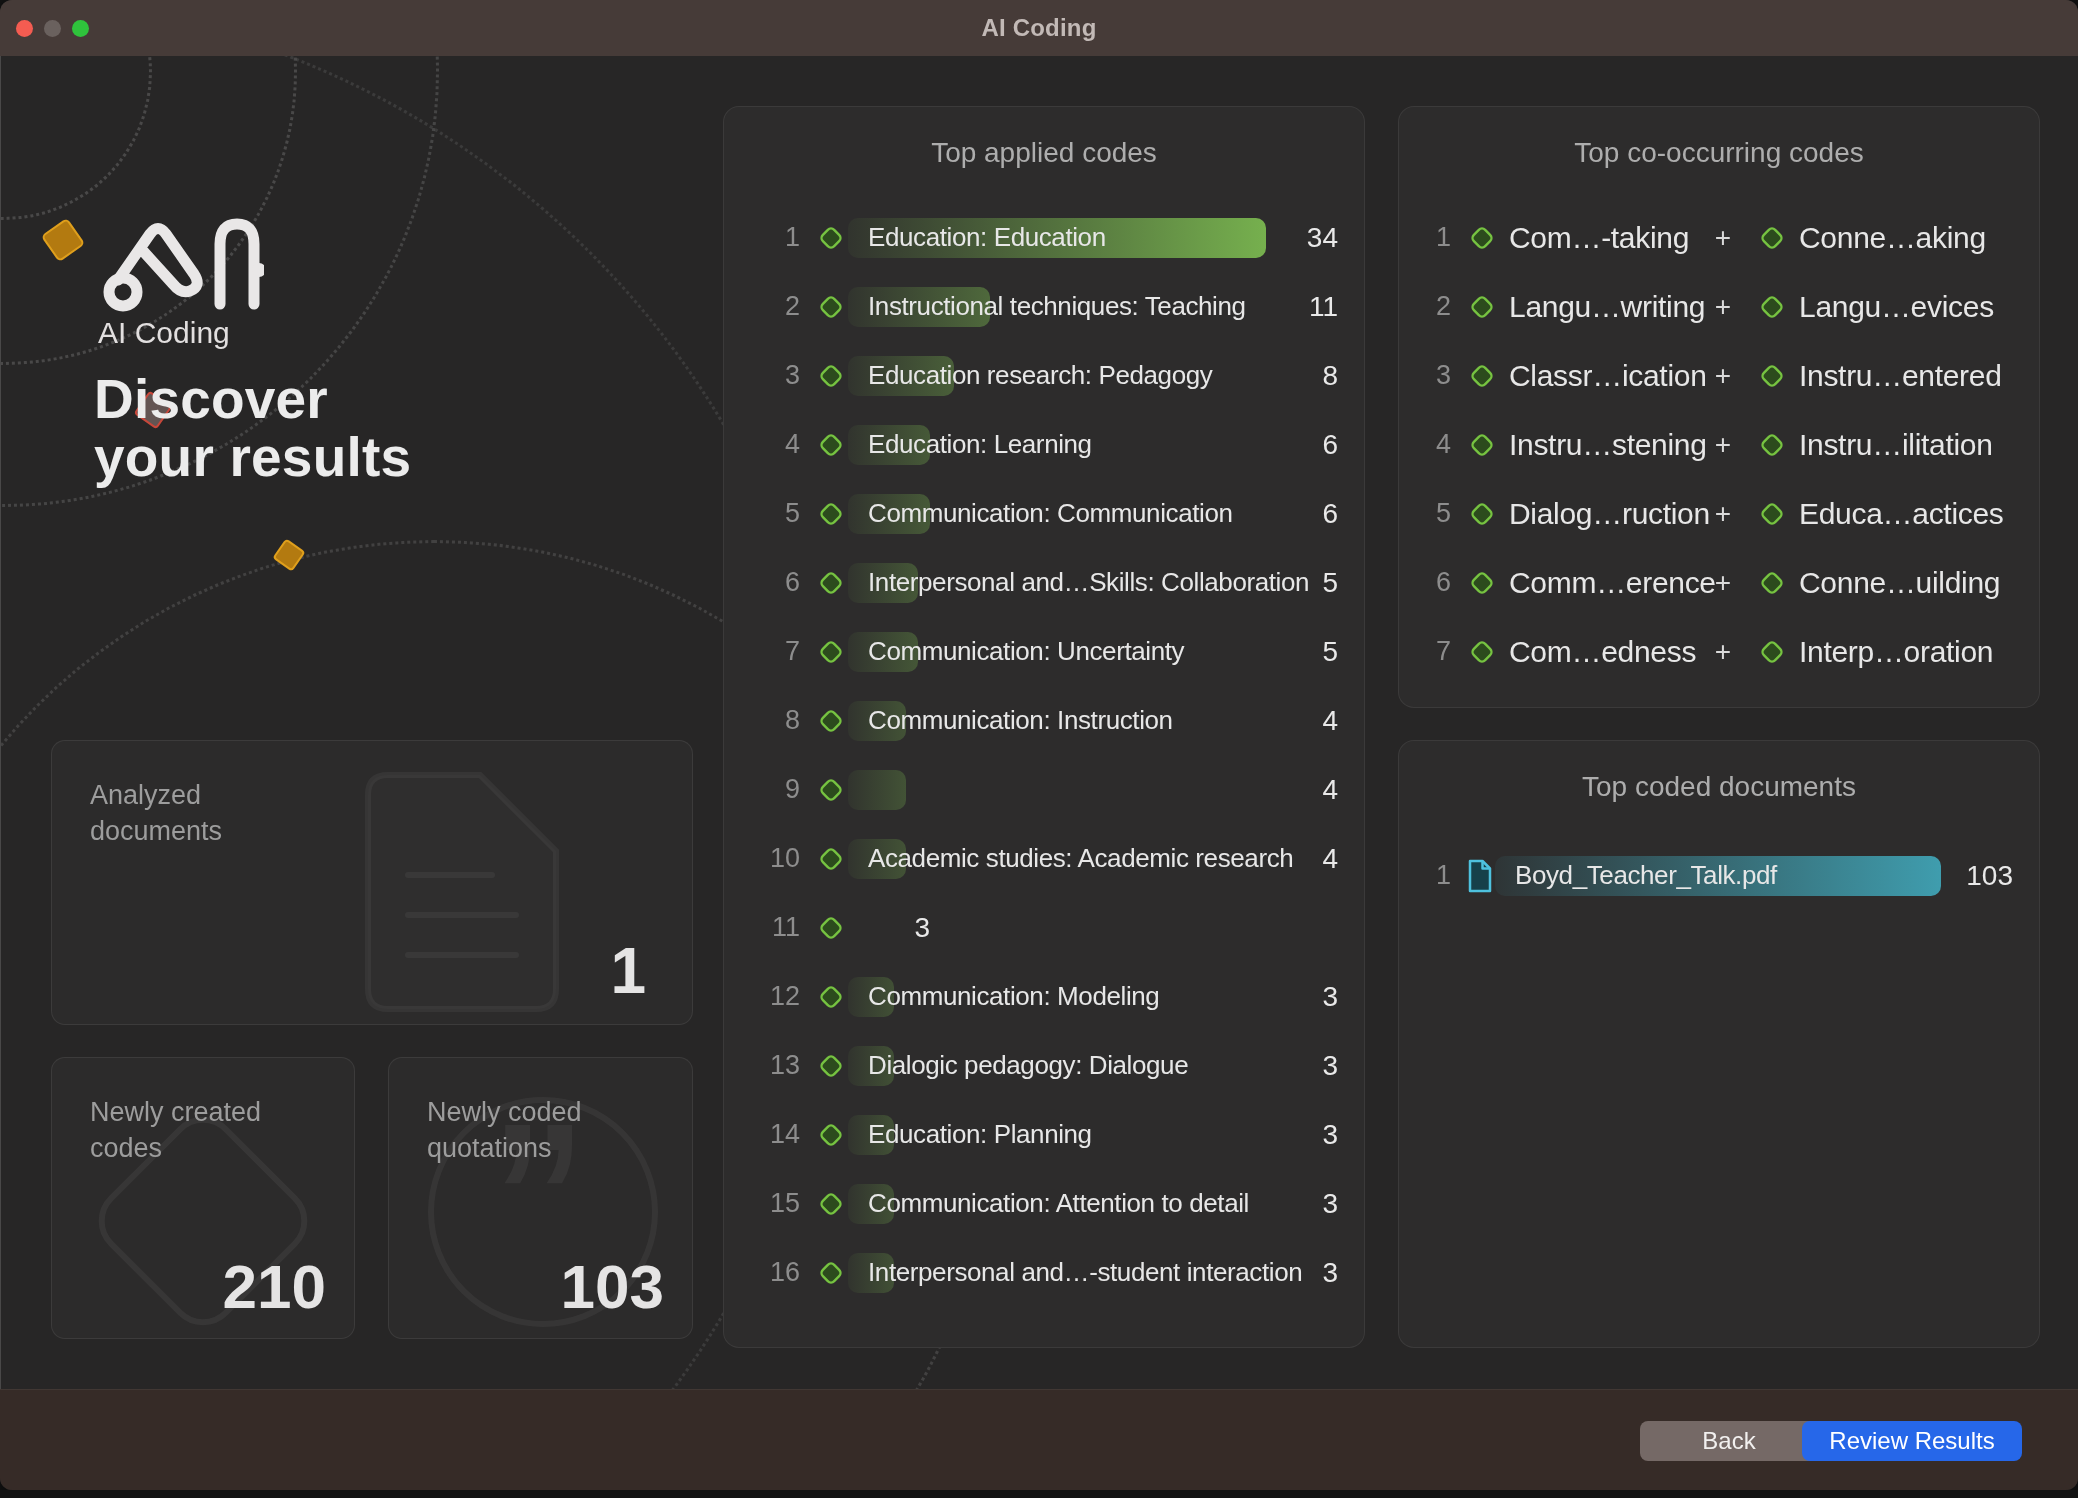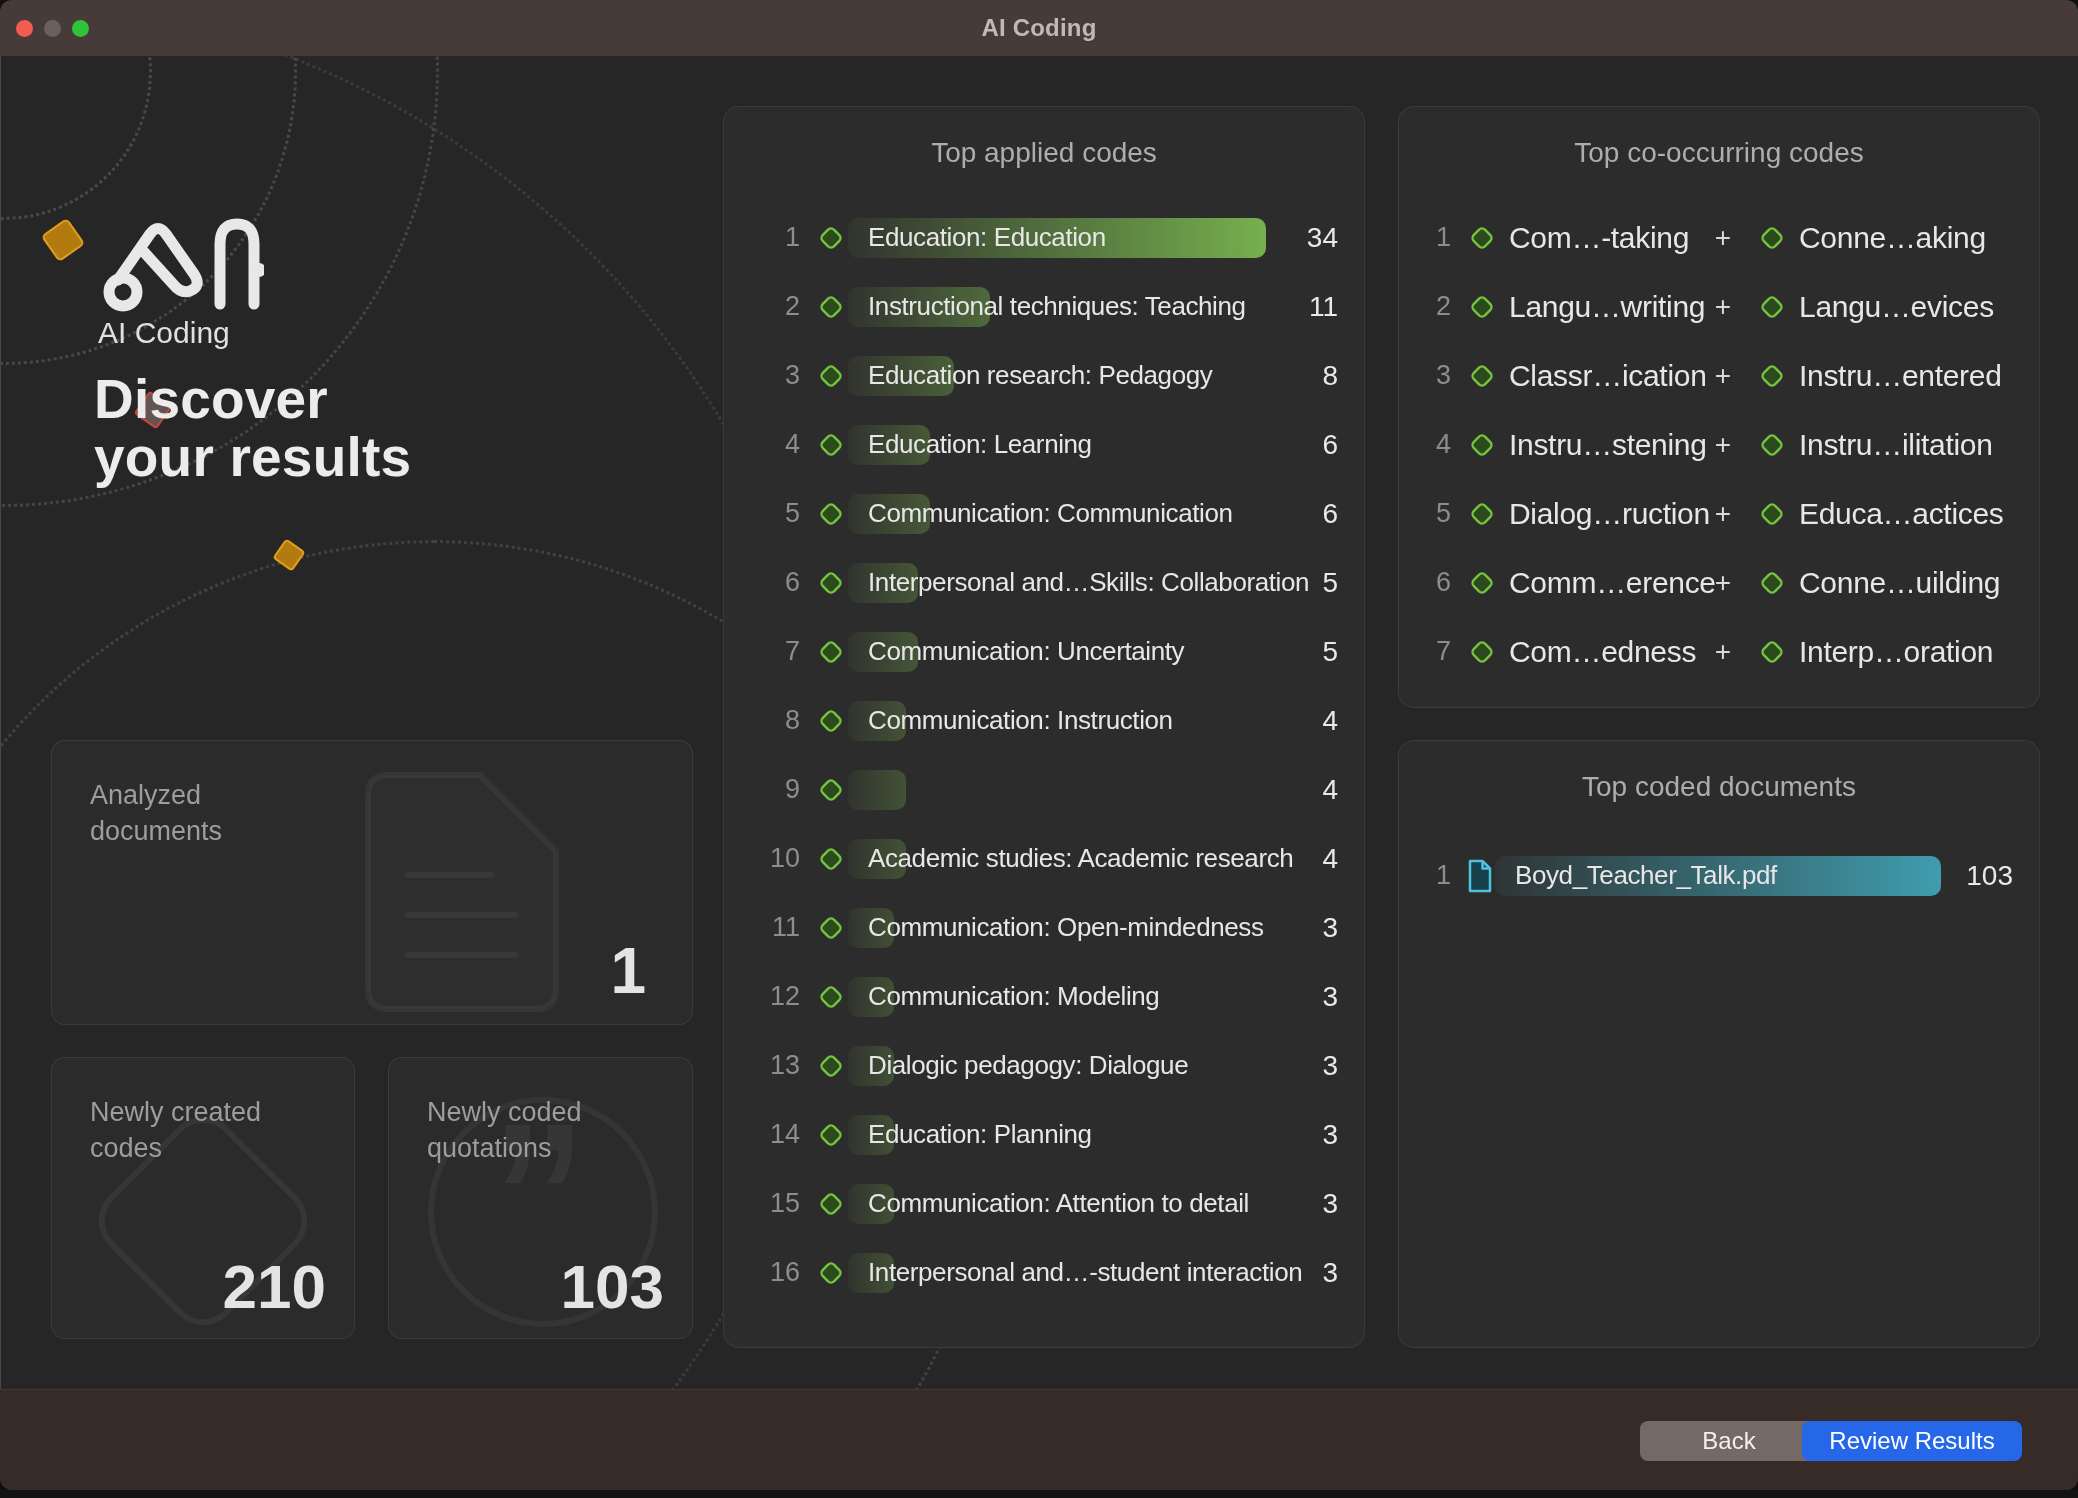--- a/index.html
+++ b/index.html
@@ -251,24 +251,20 @@
       <div class="code-label">Academic studies: Academic research</div>
     </div>
     <div class="count">4</div>
   </div>
 
   <div class="code-row">
     <div class="rank">11</div>
     <svg class="dmd" viewBox="0 0 34 34">
       <rect x="9" y="9" width="16" height="16" rx="4.5" transform="rotate(45 17 17)" fill="#2c4b1d" stroke="#76c341" stroke-width="2.4"></rect>
     </svg>
-    <div class="bar-track">
-      <div class="bar" style="width: calc(8.8% + 10px); background: linear-gradient(90deg, rgba(118, 176, 78, 0.06), rgba(118, 176, 78, 0.27));"></div>
-      <div class="code-label">Communication: Open-mindedness</div>
-    </div>
     <div class="count">3</div>
   </div>
 
   <div class="code-row">
     <div class="rank">12</div>
     <svg class="dmd" viewBox="0 0 34 34">
       <rect x="9" y="9" width="16" height="16" rx="4.5" transform="rotate(45 17 17)" fill="#2c4b1d" stroke="#76c341" stroke-width="2.4"></rect>
     </svg>
     <div class="bar-track">
       <div class="bar" style="width: calc(8.8% + 10px); background: linear-gradient(90deg, rgba(118, 176, 78, 0.06), rgba(118, 176, 78, 0.27));"></div>

